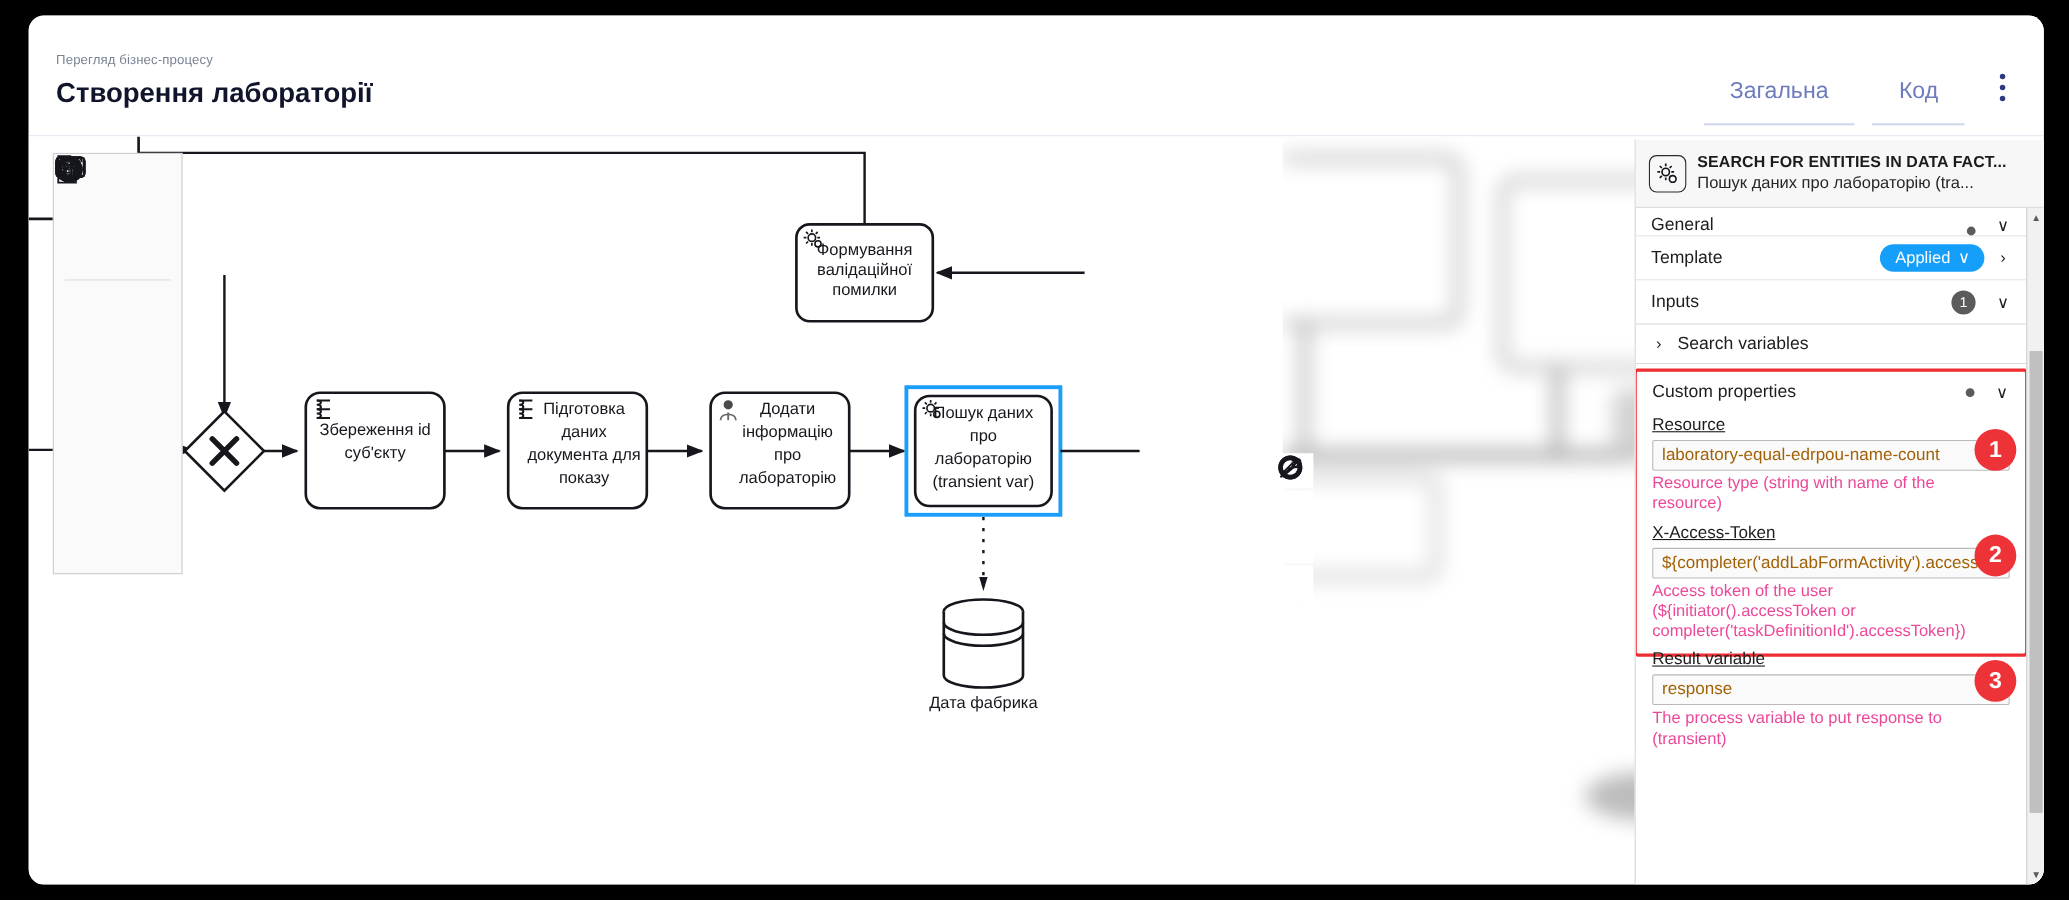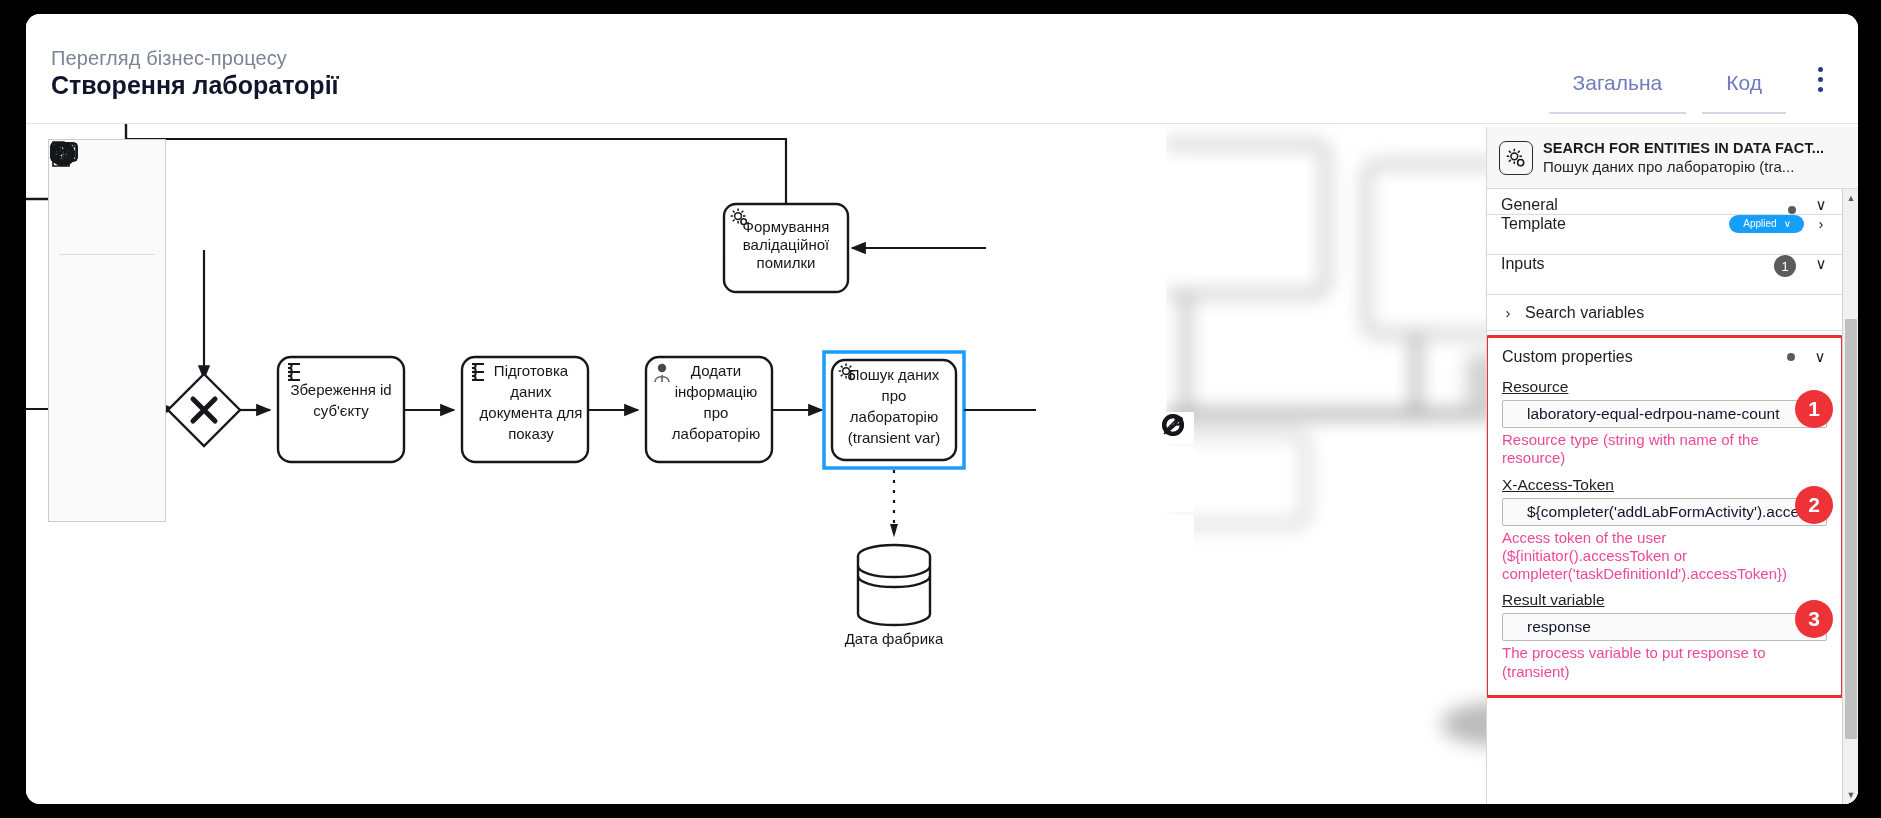--- a/index.html
+++ b/index.html
@@ -26,21 +26,21 @@
 
   
   .header {
     position: absolute; left: 0; top: 0;
     width: 100%; height: 110px;
     background: #fff;
     border-bottom: 1px solid #dfe3ec;
   }
   .hdr-breadcrumb {
     position: absolute; left: 25px; top: 33px;
-    font-size: 20px; color: #7b8494;
+    font-size: 12px; color: #7b8494;
     letter-spacing: .1px;
   }
   .hdr-title {
     position: absolute; left: 25px; top: 57px;
     font-size: 25px; font-weight: bold; color: #10152b;
   }
   .tabs {
     position: absolute; right: 72px; top: 36px;
     display: flex; align-items: center; gap: 16px;
     height: 74px;
@@ -136,36 +136,36 @@
   .props-head-sub {
     font-size: 15px; color: #262626;
     white-space: nowrap; margin-top: 2px;
   }
   .props-body {
     position: absolute; left: 0; top: 62px; right: 16px; bottom: 0;
     overflow: hidden;
   }
   .grp-row {
     height: 40px;
-    display: flex; align-items: flex-start;
+    display: flex; align-items: center;
     padding: 0 14px;
     border-bottom: 1px solid #dcdcdc;
     font-size: 16px; color: #1d1d1d;
     cursor: pointer;
     background: #fff;
     position: relative;
   }
   .grp-row.clipped { height: 26px; align-items: flex-end; }
   .grp-row .spacer { flex: 1; }
   .dot { width: 8px; height: 8px; border-radius: 50%; background: #5b5b5b; margin-right: 18px; }
   .chev { color: #1d1d1d; font-size: 15px; width: 14px; text-align: center; }
   .badge-applied {
     background: #159ffb; color: #fff;
     border-radius: 999px;
-    font-size: 10px;
+    font-size: 15px;
     padding: 3px 13px 4px 14px;
     display: flex; align-items: center; gap: 7px;
     margin-right: 10px;
   }
   .badge-count {
     background: #5b5b5b; color: #fff;
     width: 22px; height: 22px; border-radius: 50%;
     font-size: 13px;
     display: flex; align-items: center; justify-content: center;
     margin-right: 18px;
@@ -177,36 +177,36 @@
     border-bottom: 1px solid #dcdcdc;
   }
 
   
   .custom-block {
     position: absolute; left: -2px; right: -2px; top: 146px;
     border: 3px solid #ee2d32;
     border-radius: 4px;
     background: #fff;
     padding: 0 0 10px 0;
-    height: 363px;
+    height: 262px;
   }
   .cp-head {
     height: 38px; display: flex; align-items: center;
     padding: 0 14px; font-size: 16px; color: #1d1d1d;
   }
   .field-label { font-size: 15.5px; color: #1d1d1d; padding: 2px 14px 4px 14px; text-decoration: underline; }
   .field-input {
     margin: 0 14px;
     height: 28px;
     border: 1px solid #b9b9b9;
     background: #fafafa;
     border-radius: 2px;
     display: flex; align-items: center;
-    padding: 0 24px;
-    font-size: 15.5px; color: #0f172a;
+    padding: 0 8px;
+    font-size: 15.5px; color: #a16207;
     white-space: nowrap; overflow: hidden;
   }
   .field-help {
     font-size: 15px; color: #ec4899;
     padding: 3px 30px 6px 14px;
     line-height: 1.22;
   }
   .num-badge {
     position: absolute;
     width: 38px; height: 38px; border-radius: 50%;

